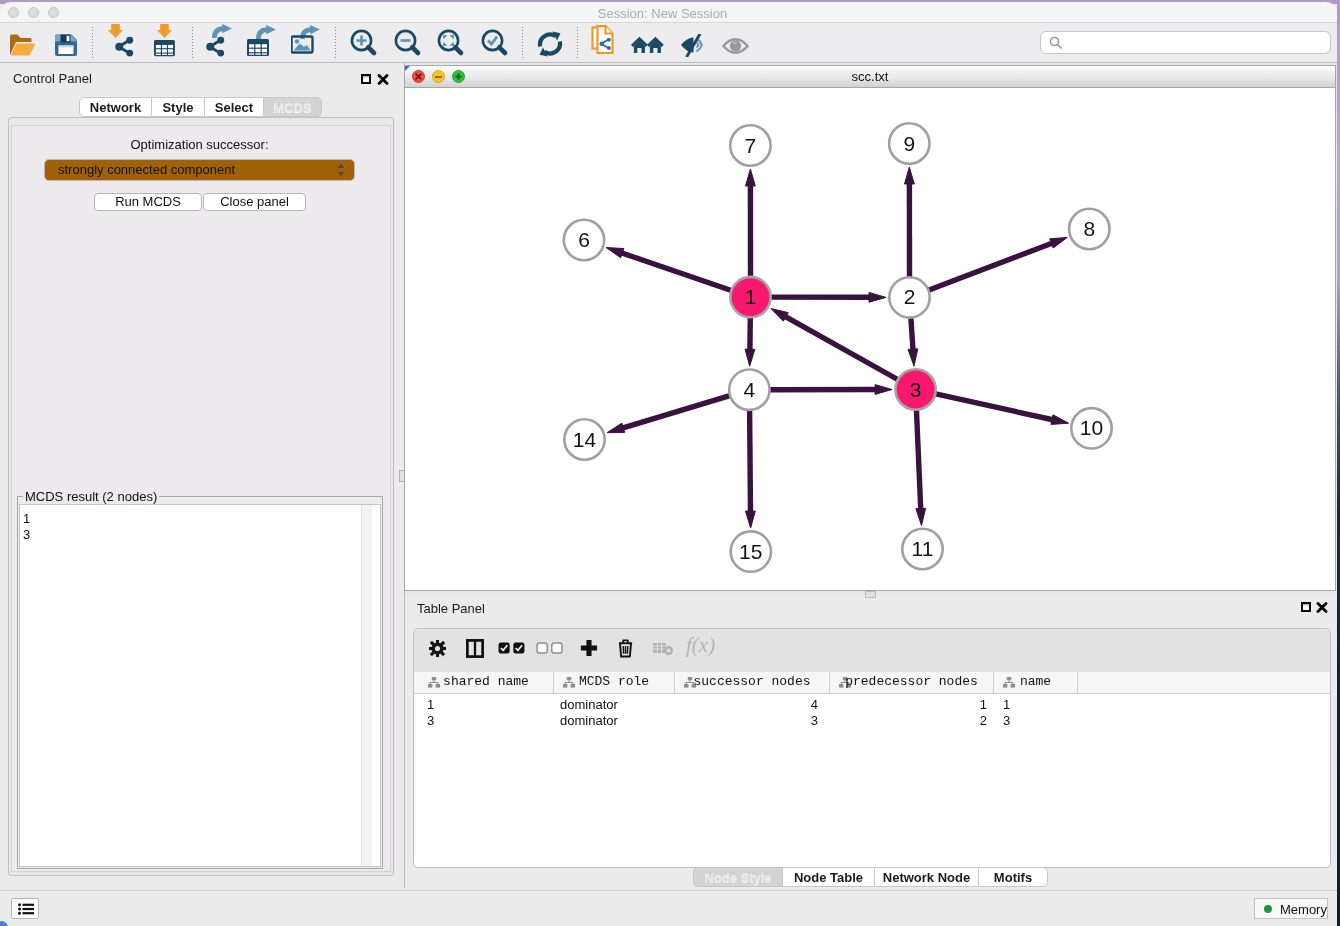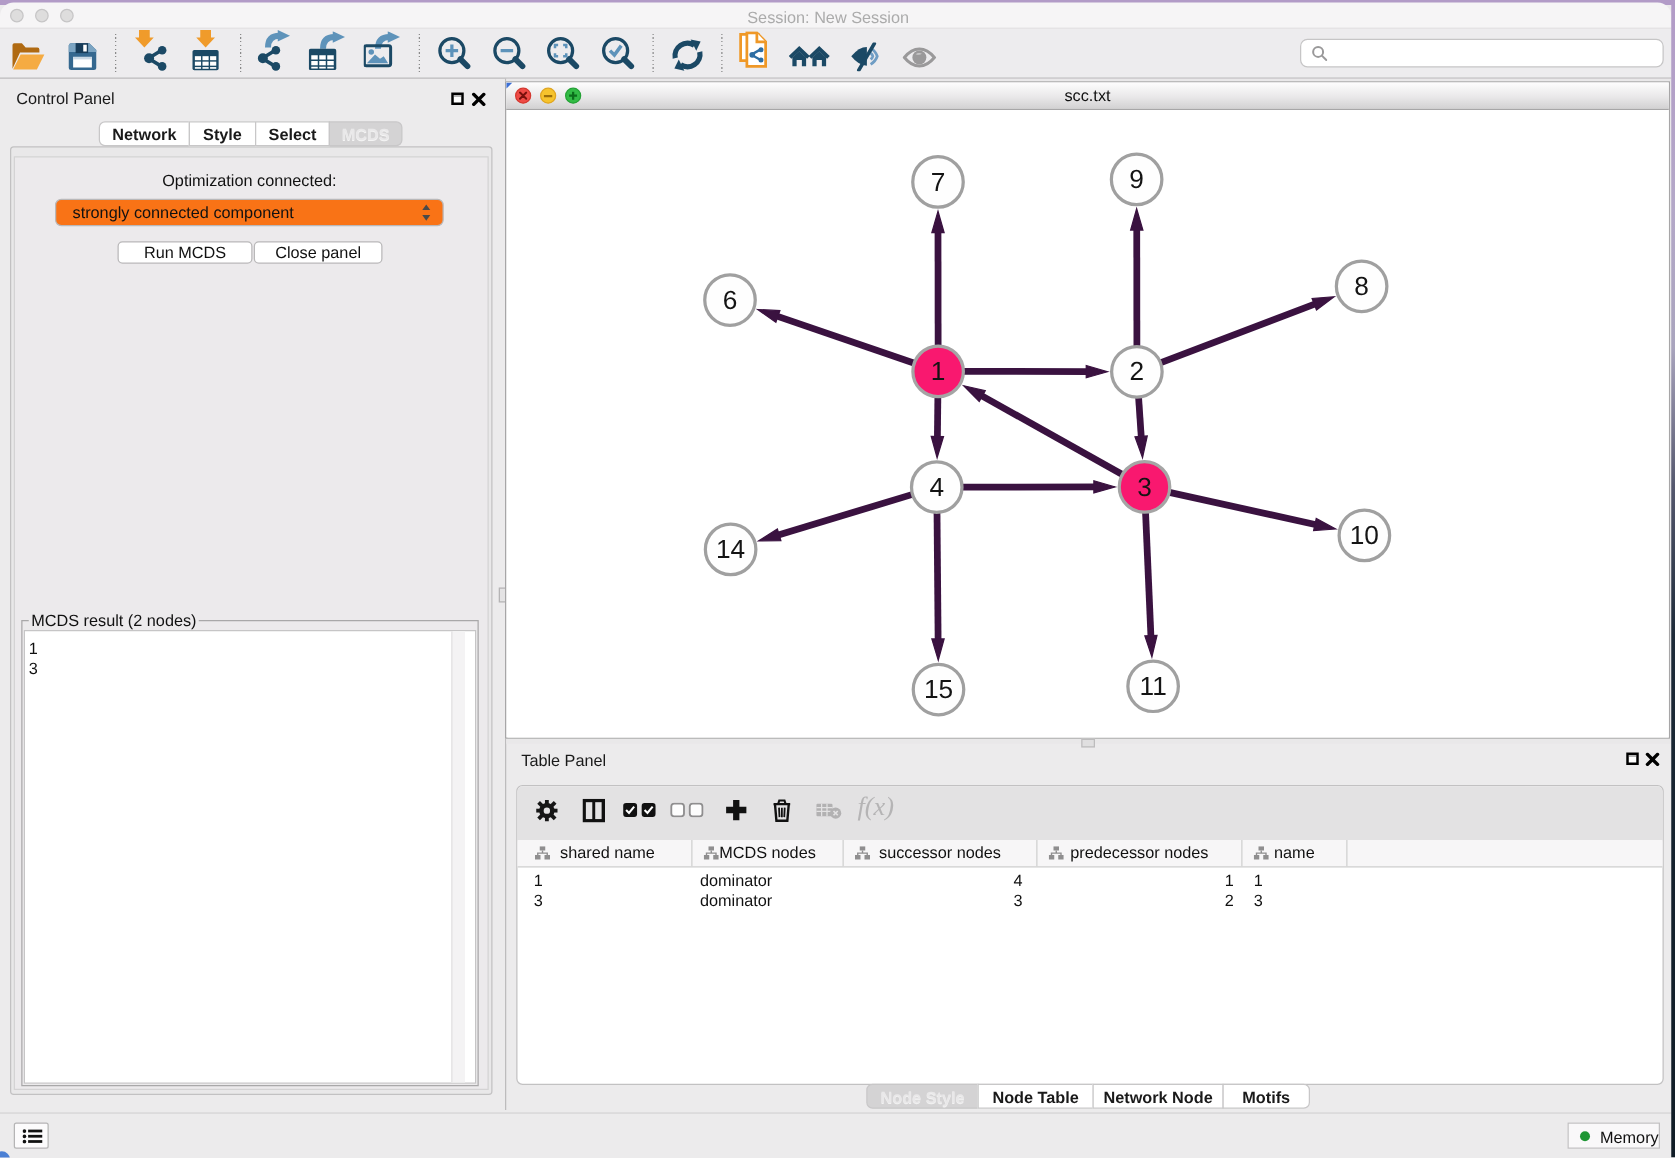--- a/index.html
+++ b/index.html
@@ -27,21 +27,21 @@
   #cp-title{left:13px;top:71px;font-size:13px;color:#1a1a1a;}
   .float-btn{width:6px;height:6px;border:2px solid #000;background:#fff;box-shadow:inset 0 1.5px 0 #b5b5b5;}
   #cp-tabs{left:79px;top:97px;height:20px;font-size:13px;}
   .tab{position:absolute;top:0;height:20px;line-height:20px;text-align:center;background:#fff;
        border:1px solid #c8c7c8;box-sizing:border-box;color:#1a1a1a;font-weight:bold;}
   #cp-panel{left:8px;top:117px;width:386px;height:759px;background:#e9e8e9;
             border:1px solid #c2c1c2;border-radius:3px;box-sizing:border-box;}
   #cp-inner{left:11px;top:125px;width:380px;height:747px;background:#eceaec;
             border:1px solid #d4d3d4;box-sizing:border-box;}
   #opt-label{left:0px;top:137px;width:399px;text-align:center;font-size:13px;color:#111;}
-  #dd{left:44px;top:159px;width:311px;height:22px;background:#f97316;border:1px solid #b9b8b9;
+  #dd{left:44px;top:159px;width:311px;height:22px;background:#a16207;border:1px solid #b9b8b9;
       border-radius:5px;box-sizing:border-box;font-size:13px;color:#111;line-height:20px;padding-left:13px;}
   .btn{position:absolute;height:18px;background:#fff;border:1px solid #b9b8b9;border-radius:4px;
        box-sizing:border-box;font-size:13px;color:#111;text-align:center;line-height:16px;}
   #fieldset{left:17px;top:496px;width:366px;height:373px;border:1px solid #a9a8a9;box-sizing:border-box;}
   #fs-legend{left:23px;top:489px;background:#eceaec;padding:0 2px;font-size:13px;color:#111;}
   #fs-white{left:19px;top:504px;width:362px;height:363px;background:#fff;border:1px solid #c6c5c6;box-sizing:border-box;}
   #fs-scroll{left:361px;top:505px;width:10px;height:361px;background:#f4f3f4;border-left:1px solid #e2e1e2;}
   
   #vsplit{left:404px;top:63px;width:1px;height:825px;background:#bdbcbd;}
   #vgrip{left:399px;top:470px;width:9px;height:10px;background:#e4e3e4;border:1px solid #b5b4b5;}
@@ -52,21 +52,21 @@
             background:linear-gradient(#fdfdfd,#e9e8e9 55%,#d2d1d2);border-bottom:1px solid #a7a6a7;}
   .mtl{position:absolute;top:4px;width:13px;height:13px;border-radius:50%;box-sizing:border-box;}
   #netcanvas{left:1px;top:22px;width:929px;height:502px;background:#fff;}
   #hgrip{left:865px;top:591px;width:9px;height:5px;background:#e0dfe0;border:1px solid #bdbcbd;}
   
   #tp-title{left:417px;top:601px;font-size:13px;color:#1a1a1a;}
   #tp-box{left:413px;top:628px;width:918px;height:240px;background:#fff;border:1px solid #c2c1c2;
           border-radius:5px;box-sizing:border-box;}
   #tp-toolbar{left:0;top:0;width:100%;height:43px;background:#e3e2e3;border-bottom:1px solid #c8c7c8;
               border-radius:4px 4px 0 0;}
-  #tp-header{left:0;top:43px;width:100%;height:21px;background:#f7f6f7;border-bottom:1px solid #d0cfd0;font-size:13px;color:#111;}
+  #tp-header{left:0;top:43px;width:100%;height:21px;background:#f7f6f7;border-bottom:1px solid #d0cfd0;font-size:13px;color:#111;font-family:Liberation Mono, monospace;}
   .th{position:absolute;top:0;height:21px;border-right:1px solid #d0cfd0;box-sizing:border-box;}
   .th span{position:absolute;top:2px;width:100%;text-align:center;}
   .hier{position:absolute;left:9px;top:5px;}
   .cell{position:absolute;font-size:13px;color:#111;}
   #tp-tabs{left:693px;top:867px;height:19px;font-size:13px;}
   
   #footline{left:0;top:890px;width:1337px;height:1px;background:#d0cfd0;}
   #footer{left:0;top:891px;width:1337px;height:35px;background:#ecebec;}
   #listbtn{left:11px;top:898px;width:28px;height:21px;background:#fcfbfc;border:1px solid #b5b4b5;box-sizing:border-box;border-radius:2px;}
   #membtn{left:1254px;top:898px;width:74px;height:21px;background:#f9f8f9;border:1px solid #c2c1c2;box-sizing:border-box;
@@ -247,21 +247,21 @@
     <path d="M2 1.5 L10 9.5 M10 1.5 L2 9.5" stroke="#000" stroke-width="2.8" stroke-linecap="round"></path>
   </svg>
   <div class="abs" id="cp-panel"></div>
   <div class="abs" id="cp-inner"></div>
   <div class="abs" id="cp-tabs">
     <div class="tab" style="left:0;width:73px;border-radius:5px 0 0 5px;">Network</div>
     <div class="tab" style="left:72px;width:54px;">Style</div>
     <div class="tab" style="left:125px;width:60px;">Select</div>
     <div class="tab" style="left:184px;width:59px;border-radius:0 5px 5px 0;background:#d4d3d4;color:#e9e8e9;text-shadow:0 1px 0 #f5f5f5;">MCDS</div>
   </div>
-  <div class="abs" id="opt-label">Optimization connected:</div>
+  <div class="abs" id="opt-label">Optimization successor:</div>
   <div class="abs" id="dd">strongly connected component
     <svg style="position:absolute;right:9px;top:3px;" width="8" height="14" viewBox="0 0 8 14">
       <path d="M4 0.5 L7.2 5 L0.8 5 Z" fill="#4a4a4a"></path>
         <path d="M4 13.5 L0.8 9 L7.2 9 Z" fill="#4a4a4a"></path>
     </svg>
   </div>
   <div class="btn" style="left:94px;top:193px;width:108px;">Run MCDS</div>
   <div class="btn" style="left:203px;top:193px;width:103px;">Close panel</div>
   <div class="abs" id="fieldset"></div>
   <div class="abs" id="fs-white"></div>
@@ -423,21 +423,21 @@
         </div>
       <div class="th" style="left:140px;width:121px;">
           <svg class="hier" width="12" height="11" viewBox="0 0 12 11">
             <g fill="#8f8e8f">
               <rect x="3.8" y="0" width="4.4" height="3.4"></rect>
               <rect x="0" y="7" width="4.4" height="3.6"></rect>
               <rect x="7.6" y="7" width="4.4" height="3.6"></rect>
             </g>
             <path d="M6 3.4 V5.5 M2.2 7 V5.5 H9.8 V7" stroke="#8f8e8f" stroke-width="1.1" fill="none"></path>
           </svg>
-          <span>MCDS nodes</span>
+          <span>MCDS role</span>
         </div>
       <div class="th" style="left:261px;width:155px;">
           <svg class="hier" width="12" height="11" viewBox="0 0 12 11">
             <g fill="#8f8e8f">
               <rect x="3.8" y="0" width="4.4" height="3.4"></rect>
               <rect x="0" y="7" width="4.4" height="3.6"></rect>
               <rect x="7.6" y="7" width="4.4" height="3.6"></rect>
             </g>
             <path d="M6 3.4 V5.5 M2.2 7 V5.5 H9.8 V7" stroke="#8f8e8f" stroke-width="1.1" fill="none"></path>
           </svg>

